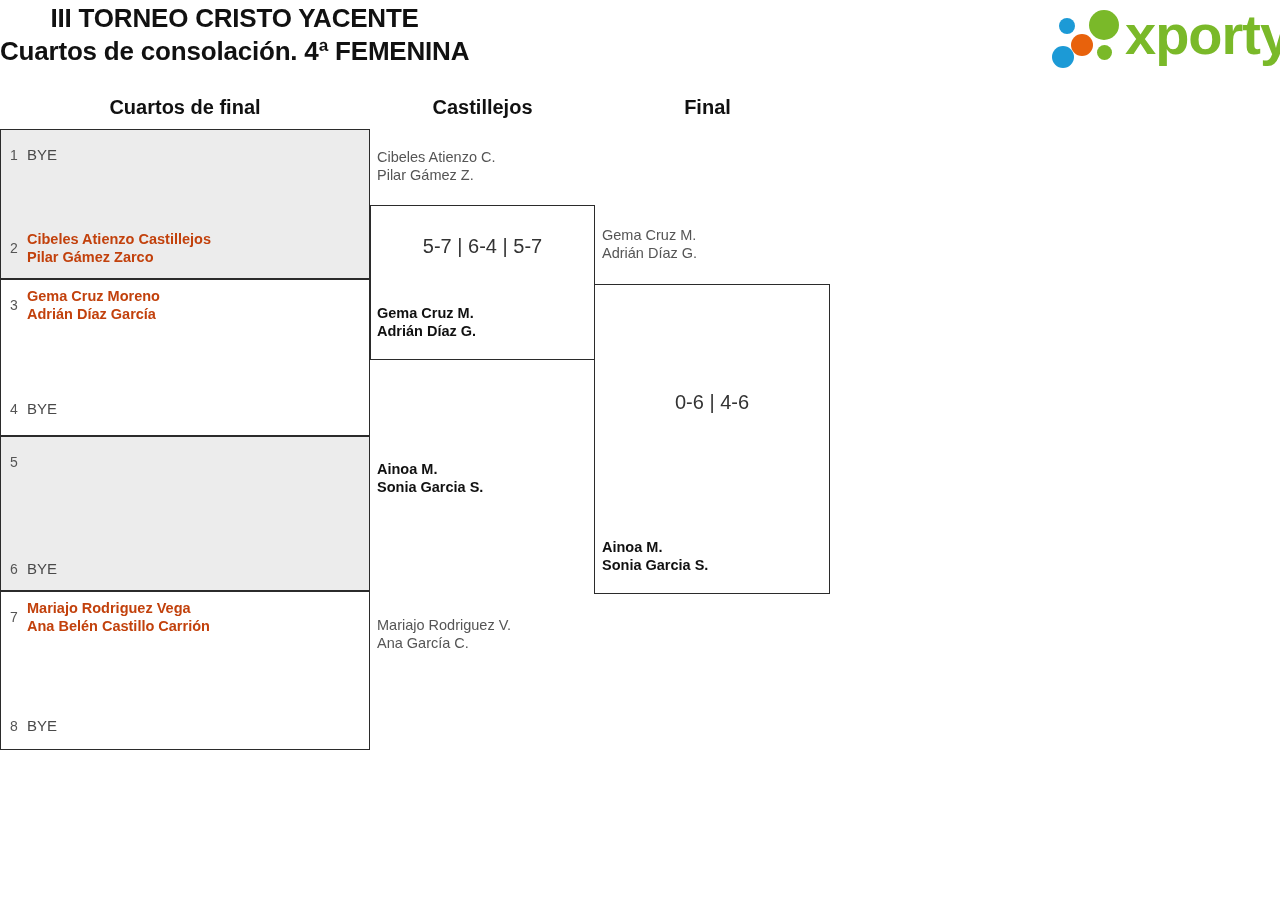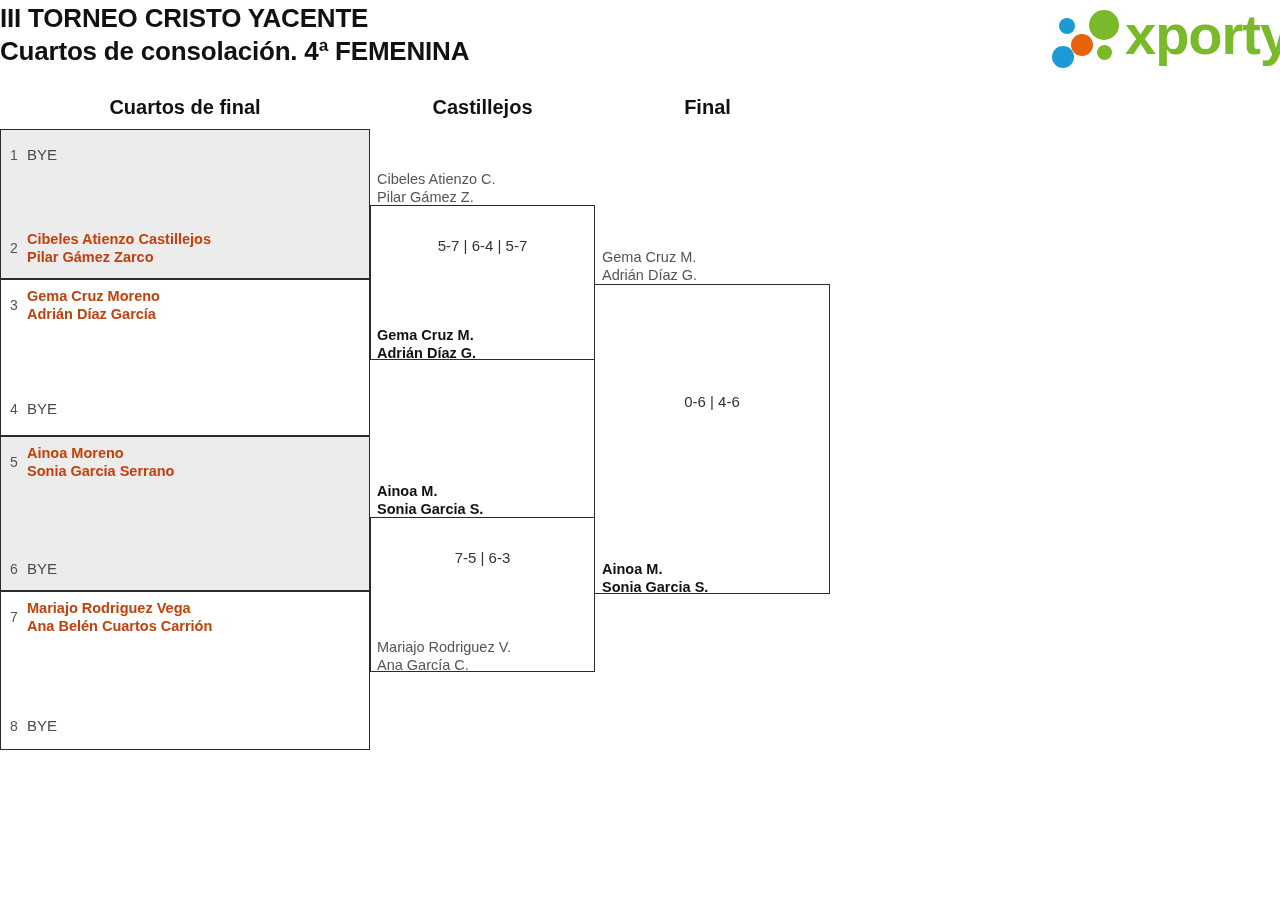--- a/index.html
+++ b/index.html
@@ -28,20 +28,21 @@
     position: absolute;
     left: 0; top: 2px;
   }
   .title-line {
     font-size: 26px;
     font-weight: 600;
     letter-spacing: -0.2px;
     line-height: 33px;
     white-space: nowrap;
     color: #111111;
+    text-align: center;
   }
 
   
   .logo {
     position: absolute;
     right: 7px;
     top: 6px;
     width: 228px;
     height: 62px;
   }
@@ -137,33 +138,32 @@
   
   .match-box {
     position: absolute;
     border: 1px solid #2b2b2b;
     background: #ffffff;
   }
   .score {
     position: absolute;
     left: 0; right: 0;
     text-align: center;
-    font-size: 15px;
+    font-size: 20px;
     color: #333333;
     line-height: 18px;
     white-space: nowrap;
   }
 
   
   .team-label {
     position: absolute;
     font-size: 14.5px;
     line-height: 18px;
     white-space: nowrap;
-    margin-top: 22px;
   }
   .team-label.winner { color: #111111; font-weight: 600; }
   .team-label.loser  { color: #555555; font-weight: 400; }
   .team-label .nm { display: block; }
 </style>
 </head>
 <body>
 
 <div class="header">
   <div class="title-block">
@@ -217,39 +217,35 @@
       <span class="seed">4</span>
       <span class="names bye">
         <span class="nm">BYE</span>
       </span>
     </div>
   </div>
 
   <div class="r1-block shaded" style="top:436px;height:155px;">
     <div class="slot" style="top:0px;">
       <span class="seed">5</span>
-      <span class="names player">
-        <span class="nm">Ainoa Moreno</span>
-        <span class="nm">Sonia Garcia Serrano</span>
-      </span>
     </div>
     <div class="slot" style="top:107px;">
       <span class="seed">6</span>
       <span class="names bye">
         <span class="nm">BYE</span>
       </span>
     </div>
   </div>
 
   <div class="r1-block plain" style="top:591px;height:159px;">
     <div class="slot" style="top:0px;">
       <span class="seed">7</span>
       <span class="names player">
         <span class="nm">Mariajo Rodriguez Vega</span>
-        <span class="nm">Ana Belén Cuartos Carrión</span>
+        <span class="nm">Ana Belén Castillo Carrión</span>
       </span>
     </div>
     <div class="slot" style="top:109px;">
       <span class="seed">8</span>
       <span class="names bye">
         <span class="nm">BYE</span>
       </span>
     </div>
   </div>
 
@@ -265,23 +261,20 @@
   <div class="team-label winner" style="left:377px; top:304px;">
     <span class="nm">Gema Cruz M.</span>
     <span class="nm">Adrián Díaz G.</span>
   </div>
 
   <div class="team-label winner" style="left:377px; top:460px;">
     <span class="nm">Ainoa M.</span>
     <span class="nm">Sonia Garcia S.</span>
   </div>
 
-  <div class="match-box" style="left:370px; top:517px; width:225px; height:155px;">
-    <div class="score" style="top:31px;">7-5 | 6-3</div>
-  </div>
 
   <div class="team-label loser" style="left:377px; top:616px;">
     <span class="nm">Mariajo Rodriguez V.</span>
     <span class="nm">Ana García C.</span>
   </div>
 
   <div class="team-label loser" style="left:602px; top:226px;">
     <span class="nm">Gema Cruz M.</span>
     <span class="nm">Adrián Díaz G.</span>
   </div>

